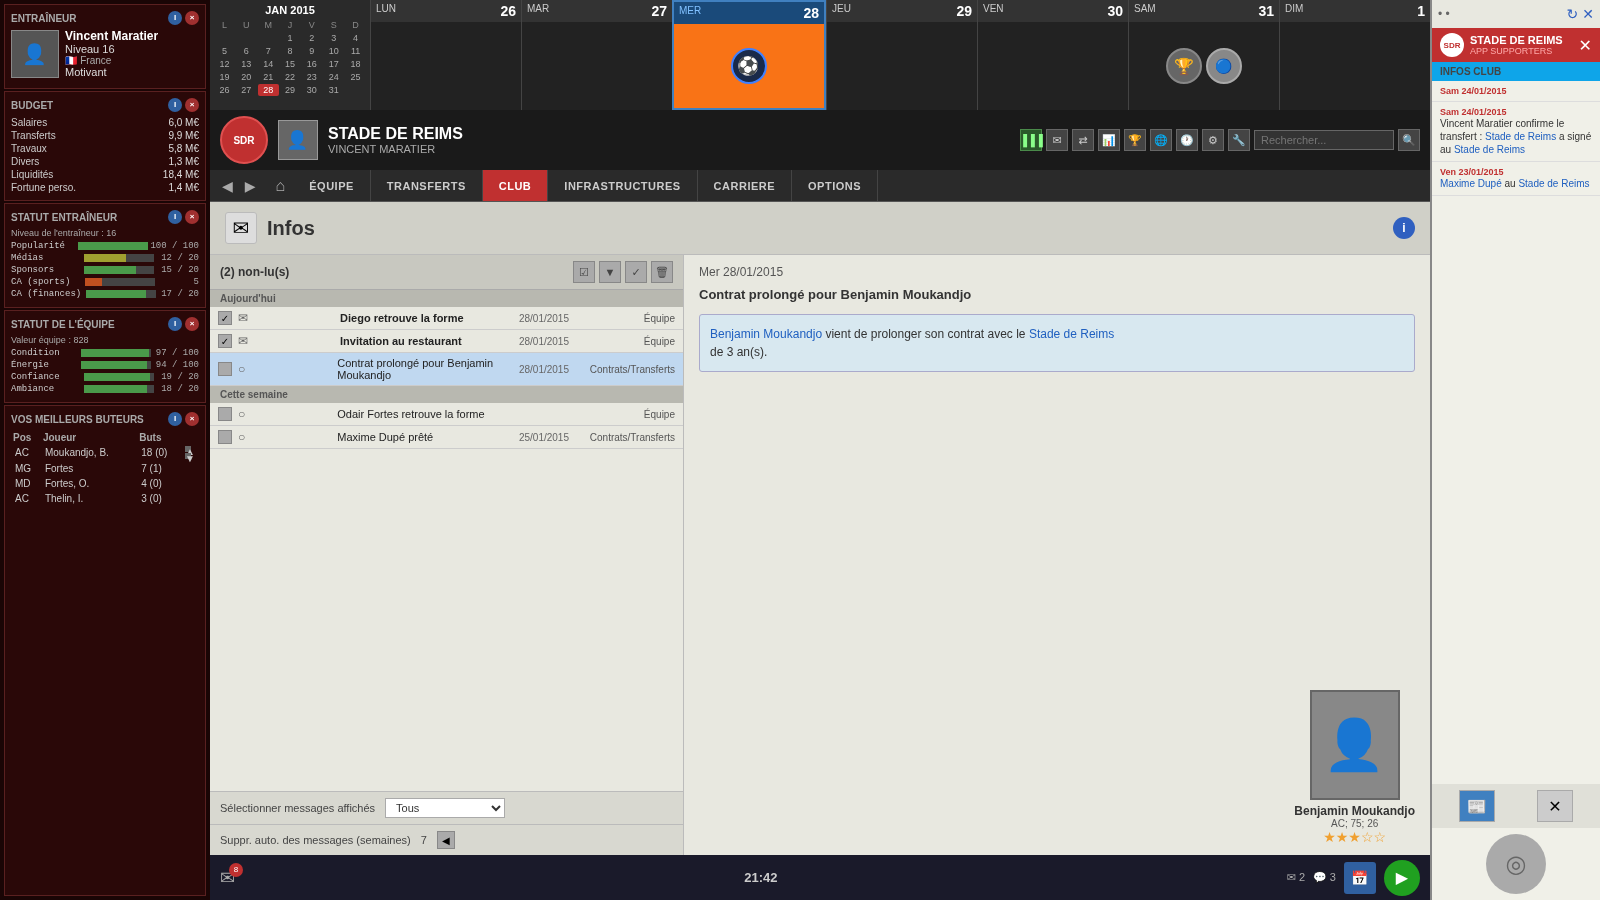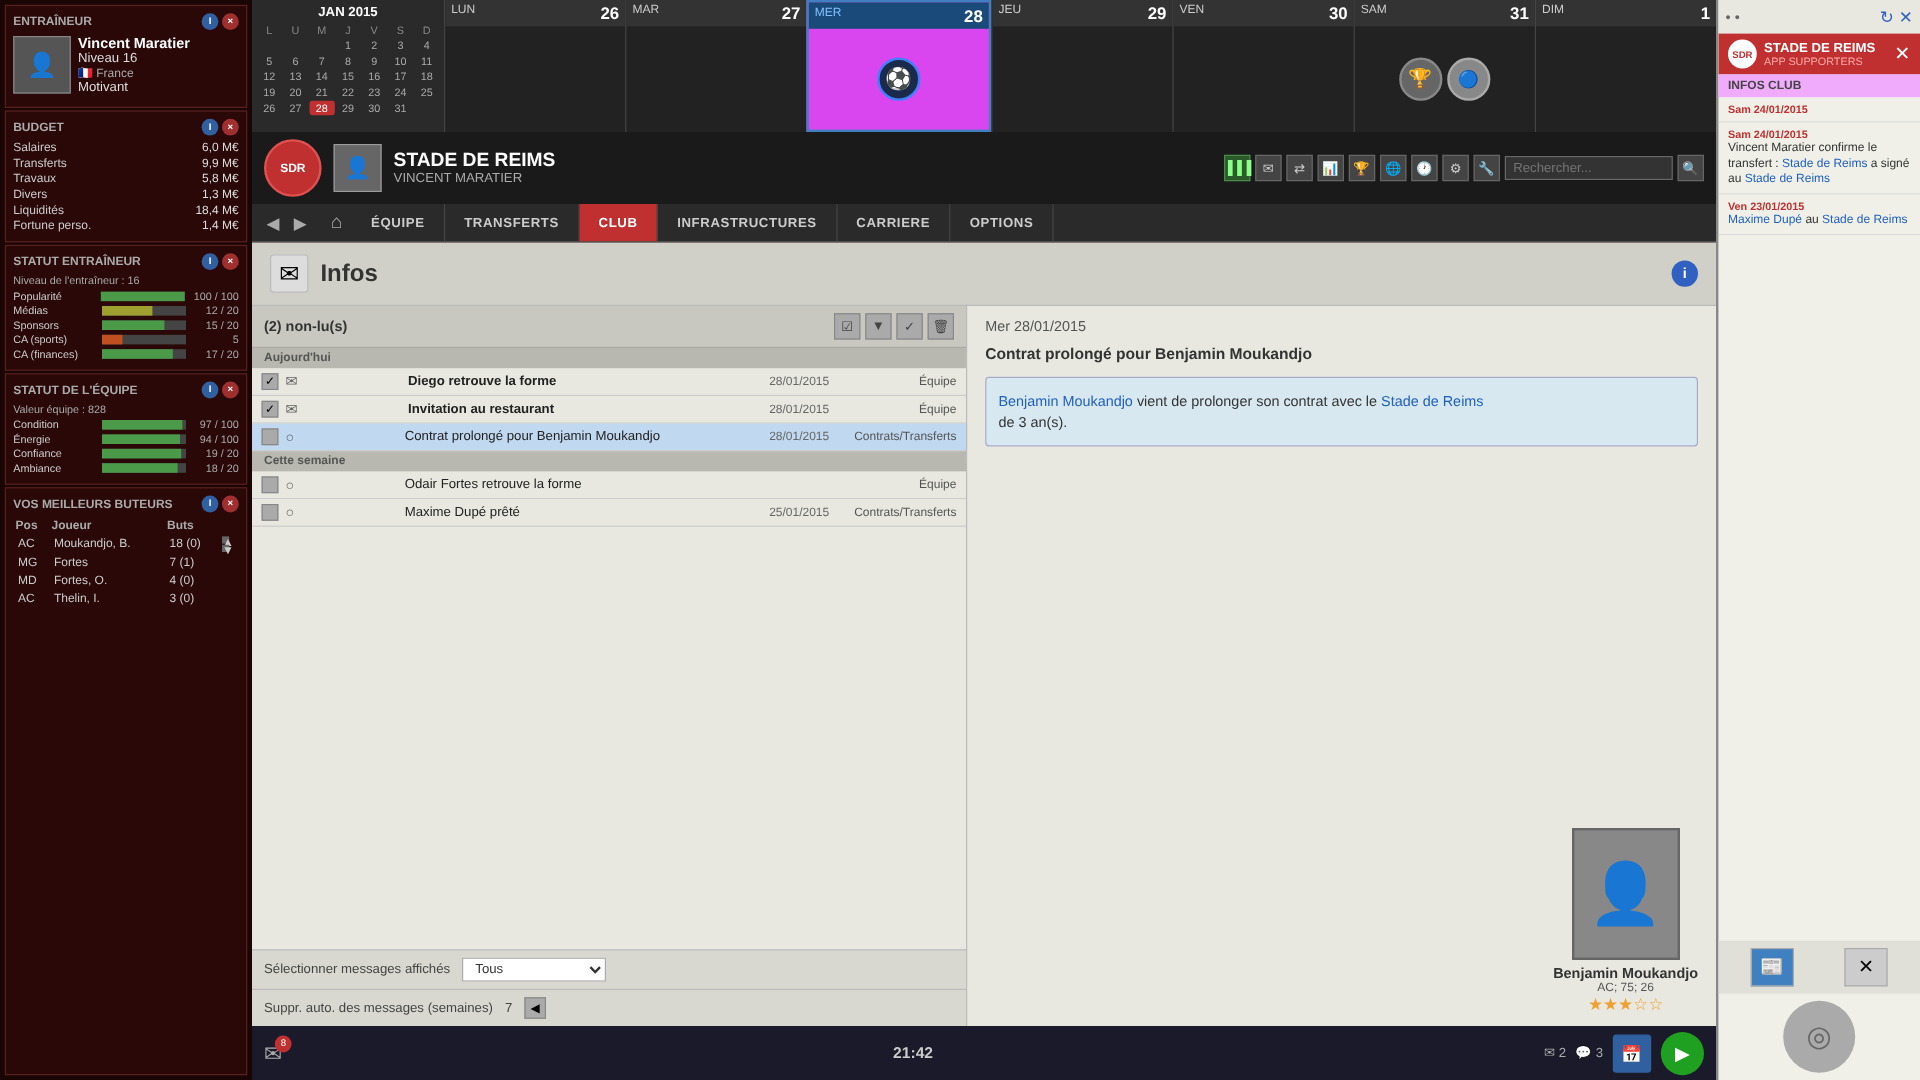--- a/index.html
+++ b/index.html
@@ -85,20 +85,21 @@
     }
     .budget-value { color: #ddd; }
 
     .stat-row {
       display: flex;
       align-items: center;
       justify-content: space-between;
       margin: 2px 0;
       font-size: 10px;
       color: #ccc;
+      font-family: Liberation Mono, monospace;
     }
     .stat-bar-container {
       width: 70px;
       height: 8px;
       background: #444;
       position: relative;
     }
     .stat-bar {
       height: 100%;
       background: #4a9a4a;
@@ -164,21 +165,21 @@
     .week-strip {
       flex: 1;
       display: flex;
     }
     .day-col {
       flex: 1;
       border-left: 1px solid #444;
       display: flex;
       flex-direction: column;
     }
-    .day-col.active { background: #d946ef; border: 2px solid #4080c0; }
+    .day-col.active { background: #f97316; border: 2px solid #4080c0; }
     .day-header {
       background: #333;
       padding: 3px 5px;
       color: #aaa;
       font-size: 10px;
       display: flex;
       justify-content: space-between;
     }
     .day-header .day-name { color: #ccc; }
     .day-header .day-num { color: #fff; font-size: 14px; font-weight: bold; }
@@ -345,21 +346,21 @@
       font-size: 12px; font-weight: bold;
     }
 
     .messages-area {
       flex: 1;
       display: flex;
       overflow: hidden;
     }
 
     .message-list {
-      width: 596px;
+      width: 474px;
       display: flex;
       flex-direction: column;
       flex-shrink: 0;
       border-right: 1px solid #bbb;
     }
 
     .message-list-header {
       background: #c8c8c0;
       padding: 6px 10px;
       display: flex;
@@ -518,21 +519,21 @@
       border-radius: 50%;
       display: flex; align-items: center; justify-content: center;
       font-size: 8px; color: #c03030; font-weight: bold;
     }
     .mobile-club-info { color: #fff; }
     .mobile-club-name { font-size: 11px; font-weight: bold; }
     .mobile-club-sub { font-size: 9px; color: #ffaaaa; }
     .mobile-close { color: #fff; font-size: 16px; margin-left: auto; cursor: pointer; }
 
     .mobile-section-title {
-      background: #f0abfc;
+      background: #0ea5e9;
       padding: 4px 8px;
       font-size: 10px;
       font-weight: bold;
       color: #444;
       text-transform: uppercase;
     }
     .mobile-news-item {
       padding: 5px 8px;
       border-bottom: 1px solid #ddd;
       font-size: 10px;

